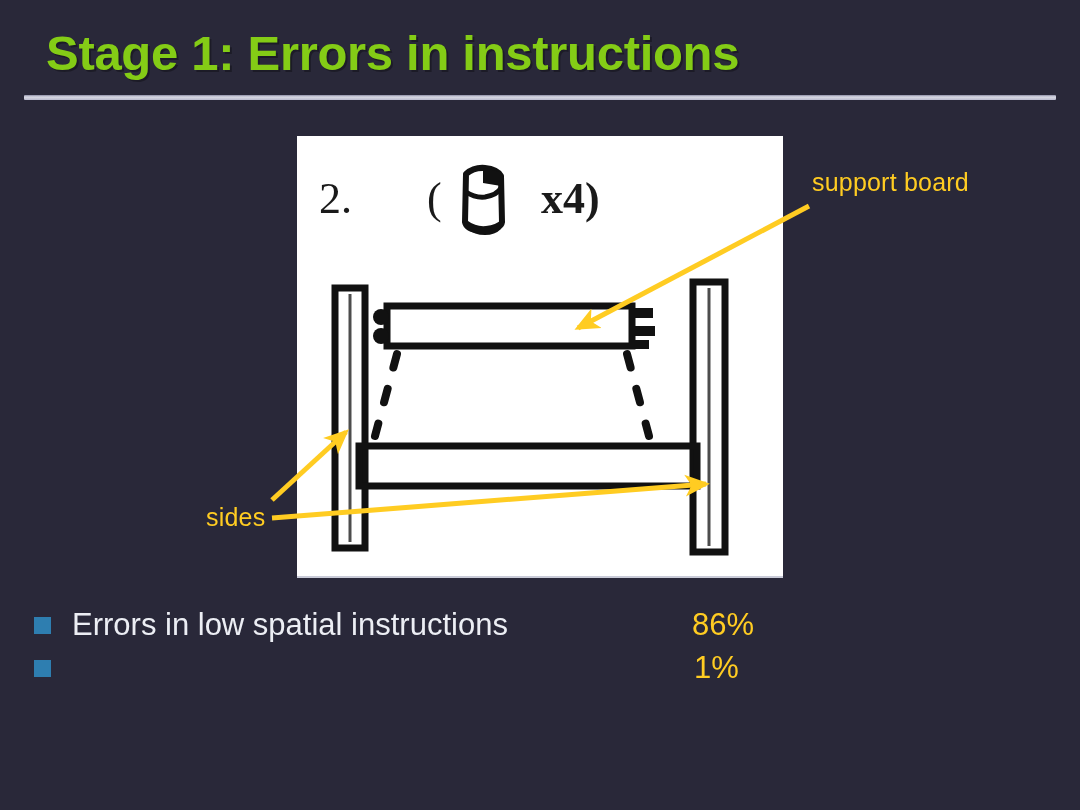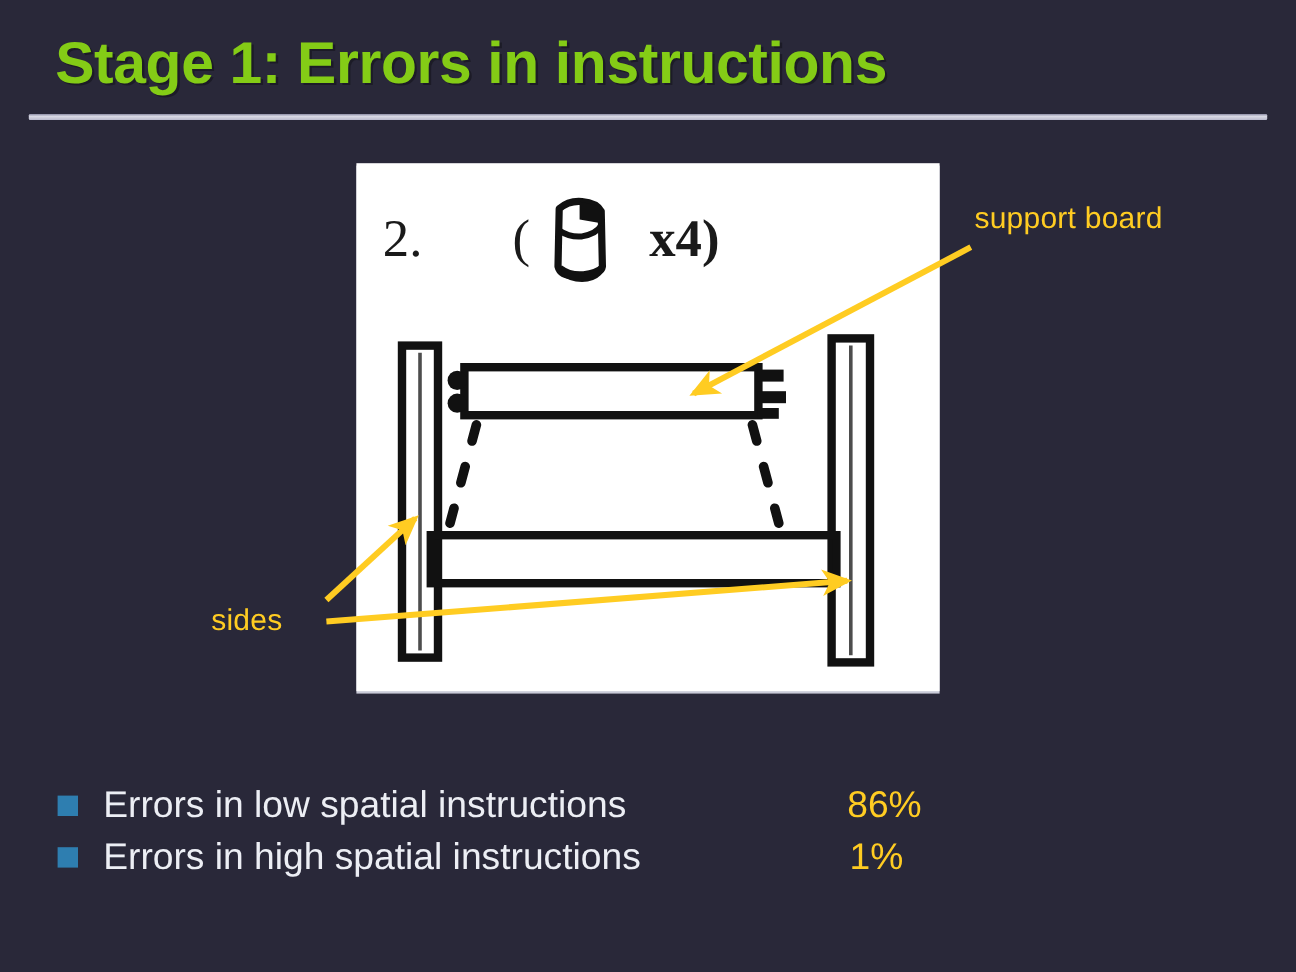--- a/index.html
+++ b/index.html
@@ -74,29 +74,28 @@
   }
   .anno-label {
     position: absolute;
     color: #ffcc22;
     font-size: 25px;
     font-weight: normal;
     white-space: nowrap;
     letter-spacing: 0.2px;
   }
   .anno-support { left: 812px; top: 168px; }
-  .anno-sides   { left: 176px; top: 503px; }
+  .anno-sides   { left: 206px; top: 503px; }
 
   
   .bullets {
     position: absolute;
-    left: 48px;
+    left: 34px;
     top: 605px;
     width: 760px;
-    margin-top: 46px;
   }
   .bullet-row {
     display: flex;
     align-items: center;
     height: 40px;
     margin-bottom: 3px;
   }
   .bullet-marker {
     width: 17px;
     height: 17px;
@@ -201,19 +200,18 @@
   <div class="bullets">
 
     <div class="bullet-row bullet-row-0">
       <span class="bullet-marker"></span>
       <span class="bullet-text">Errors in low spatial instructions</span>
       <span class="bullet-value">86%</span>
     </div>
 
     <div class="bullet-row bullet-row-1">
       <span class="bullet-marker"></span>
-      <span class="bullet-text">Errors in high spatial instructions</span>
       <span class="bullet-value">1%</span>
     </div>
 
   </div>
 
 </div>
 
 </body></html>

